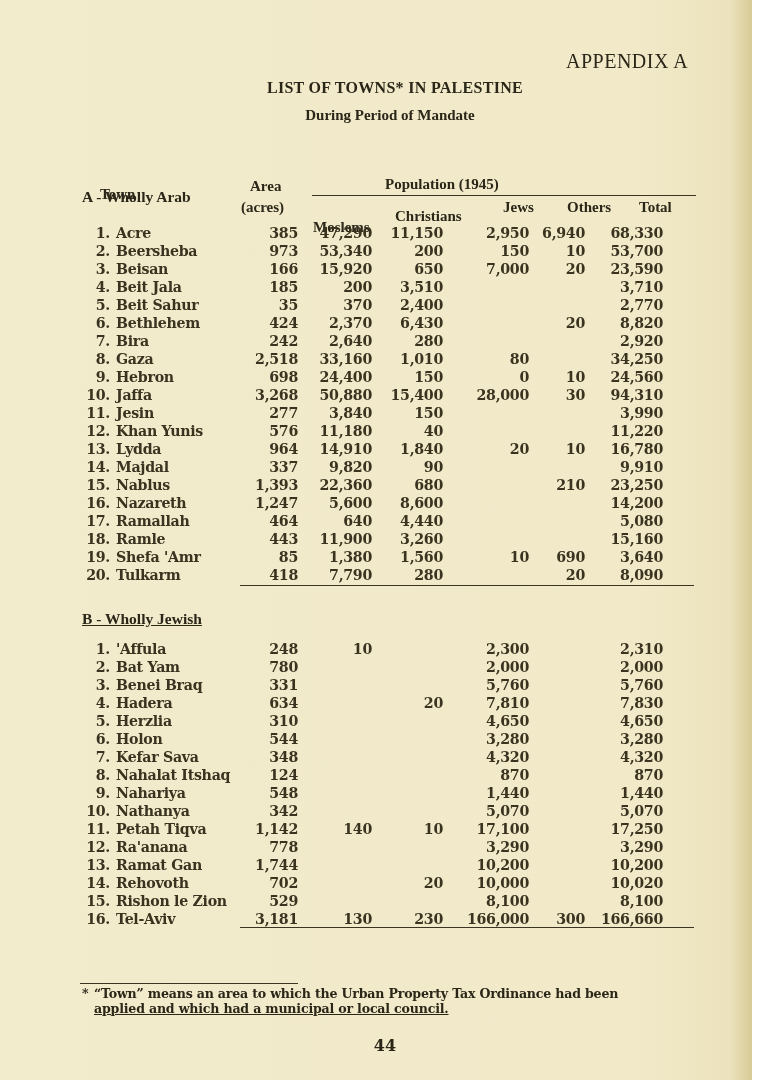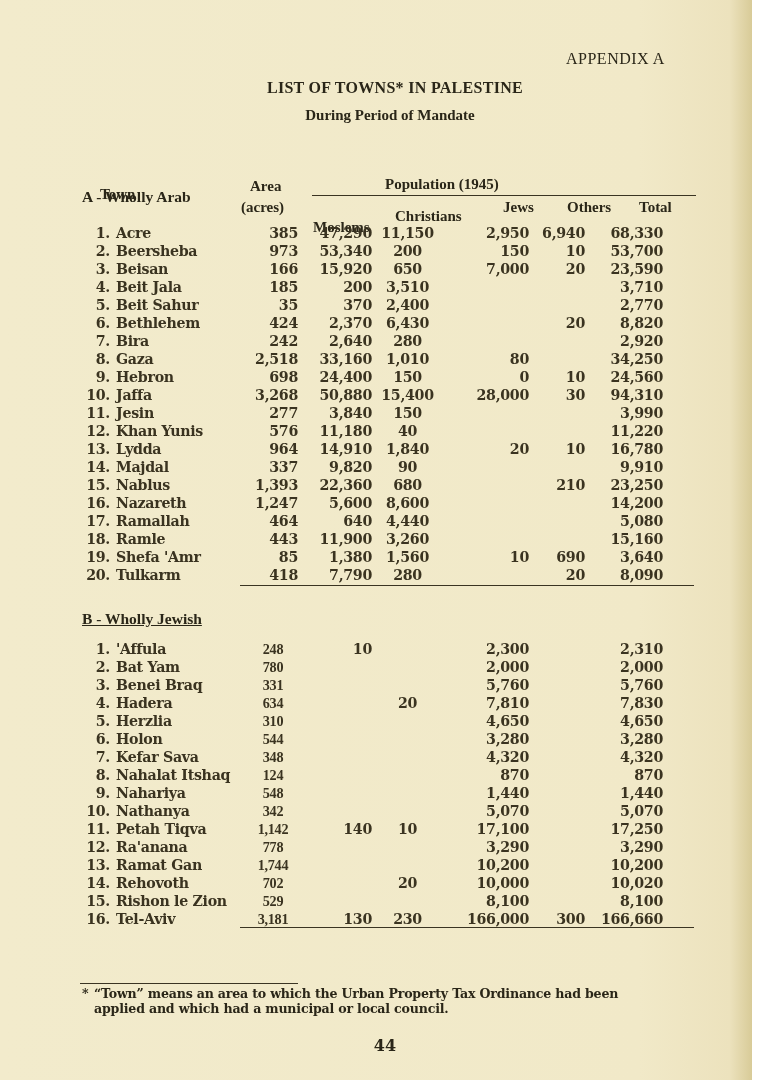--- a/index.html
+++ b/index.html
@@ -12,21 +12,21 @@
   }
   .page {
     position: absolute; left: 0; top: 0; width: 752px; height: 1080px;
     background: linear-gradient(to right, #f2ebcc 0%, #f1e9c8 85%, #ece2bd 97%, #d8cb98 100%);
   }
   .edge {
     position: absolute; right: 0; top: 0; width: 6px; height: 1080px;
     background: #ffffff;
   }
   .appendix {
-    position: absolute; left: 566px; top: 50px; font-size: 16px;
+    position: absolute; left: 566px; top: 50px; font-size: 20px;
     font-family: "Liberation Serif", serif; letter-spacing: 0.5px;
   }
   .title {
     position: absolute; left: 0; width: 790px; top: 79px; text-align: center;
     font-weight: bold; font-size: 16px; letter-spacing: 0.3px;
     font-family: "Liberation Serif", serif;
   }
   .subtitle {
     position: absolute; left: 0; width: 780px; top: 107px; text-align: center;
     font-weight: bold; font-size: 15px;
@@ -41,33 +41,33 @@
   table.data {
     position: absolute; left: 84px; border-collapse: collapse;
     font-size: 14.2px; font-family: "DejaVu Serif", serif; font-weight: bold;
     letter-spacing: -0.3px; color: #3a3320;
   }
   table.data td { padding: 0; height: 18px; line-height: 18px; white-space: nowrap; }
   td.num { width: 26px; text-align: right; padding-right: 6px !important; }
   td.name { width: 132px; text-align: left; }
   td.area { width: 50px; text-align: right; }
   td.moslems { width: 74px; text-align: right; }
-  td.christians { width: 71px; text-align: center; }
+  td.christians { width: 71px; text-align: right; }
   td.jews { width: 86px; text-align: right; }
   td.others { width: 56px; text-align: right; }
   td.total { width: 78px; text-align: right; }
-  table.b td.area { text-align: center; padding-left: 0; font-family: Liberation Serif, serif; }
+  table.b td.area { text-align: right; padding-left: 0; }
   .footnote-rule { position: absolute; left: 80px; top: 983px; width: 218px; border-top: 1px solid #3a3422; }
   .footnote {
     position: absolute; left: 82px; top: 986px; width: 620px;
     font-size: 12.6px; font-weight: bold; line-height: 15px;
     font-family: "DejaVu Serif", serif; letter-spacing: -0.2px;
   }
   .footnote .star { display: inline-block; width: 12px; }
-  .footnote .line2 { padding-left: 12px; display: block; }
+  .footnote .line2 { padding-left: 12px; display: block; text-decoration: underline; }
   .pageno {
     position: absolute; left: 0; width: 770px; top: 1036px; text-align: center;
     font-size: 16px; font-weight: bold; font-family: "DejaVu Serif", serif;
   }
 </style>
 </head>
 <body>
 
 <div class="page"></div>
 <div class="edge"></div>

